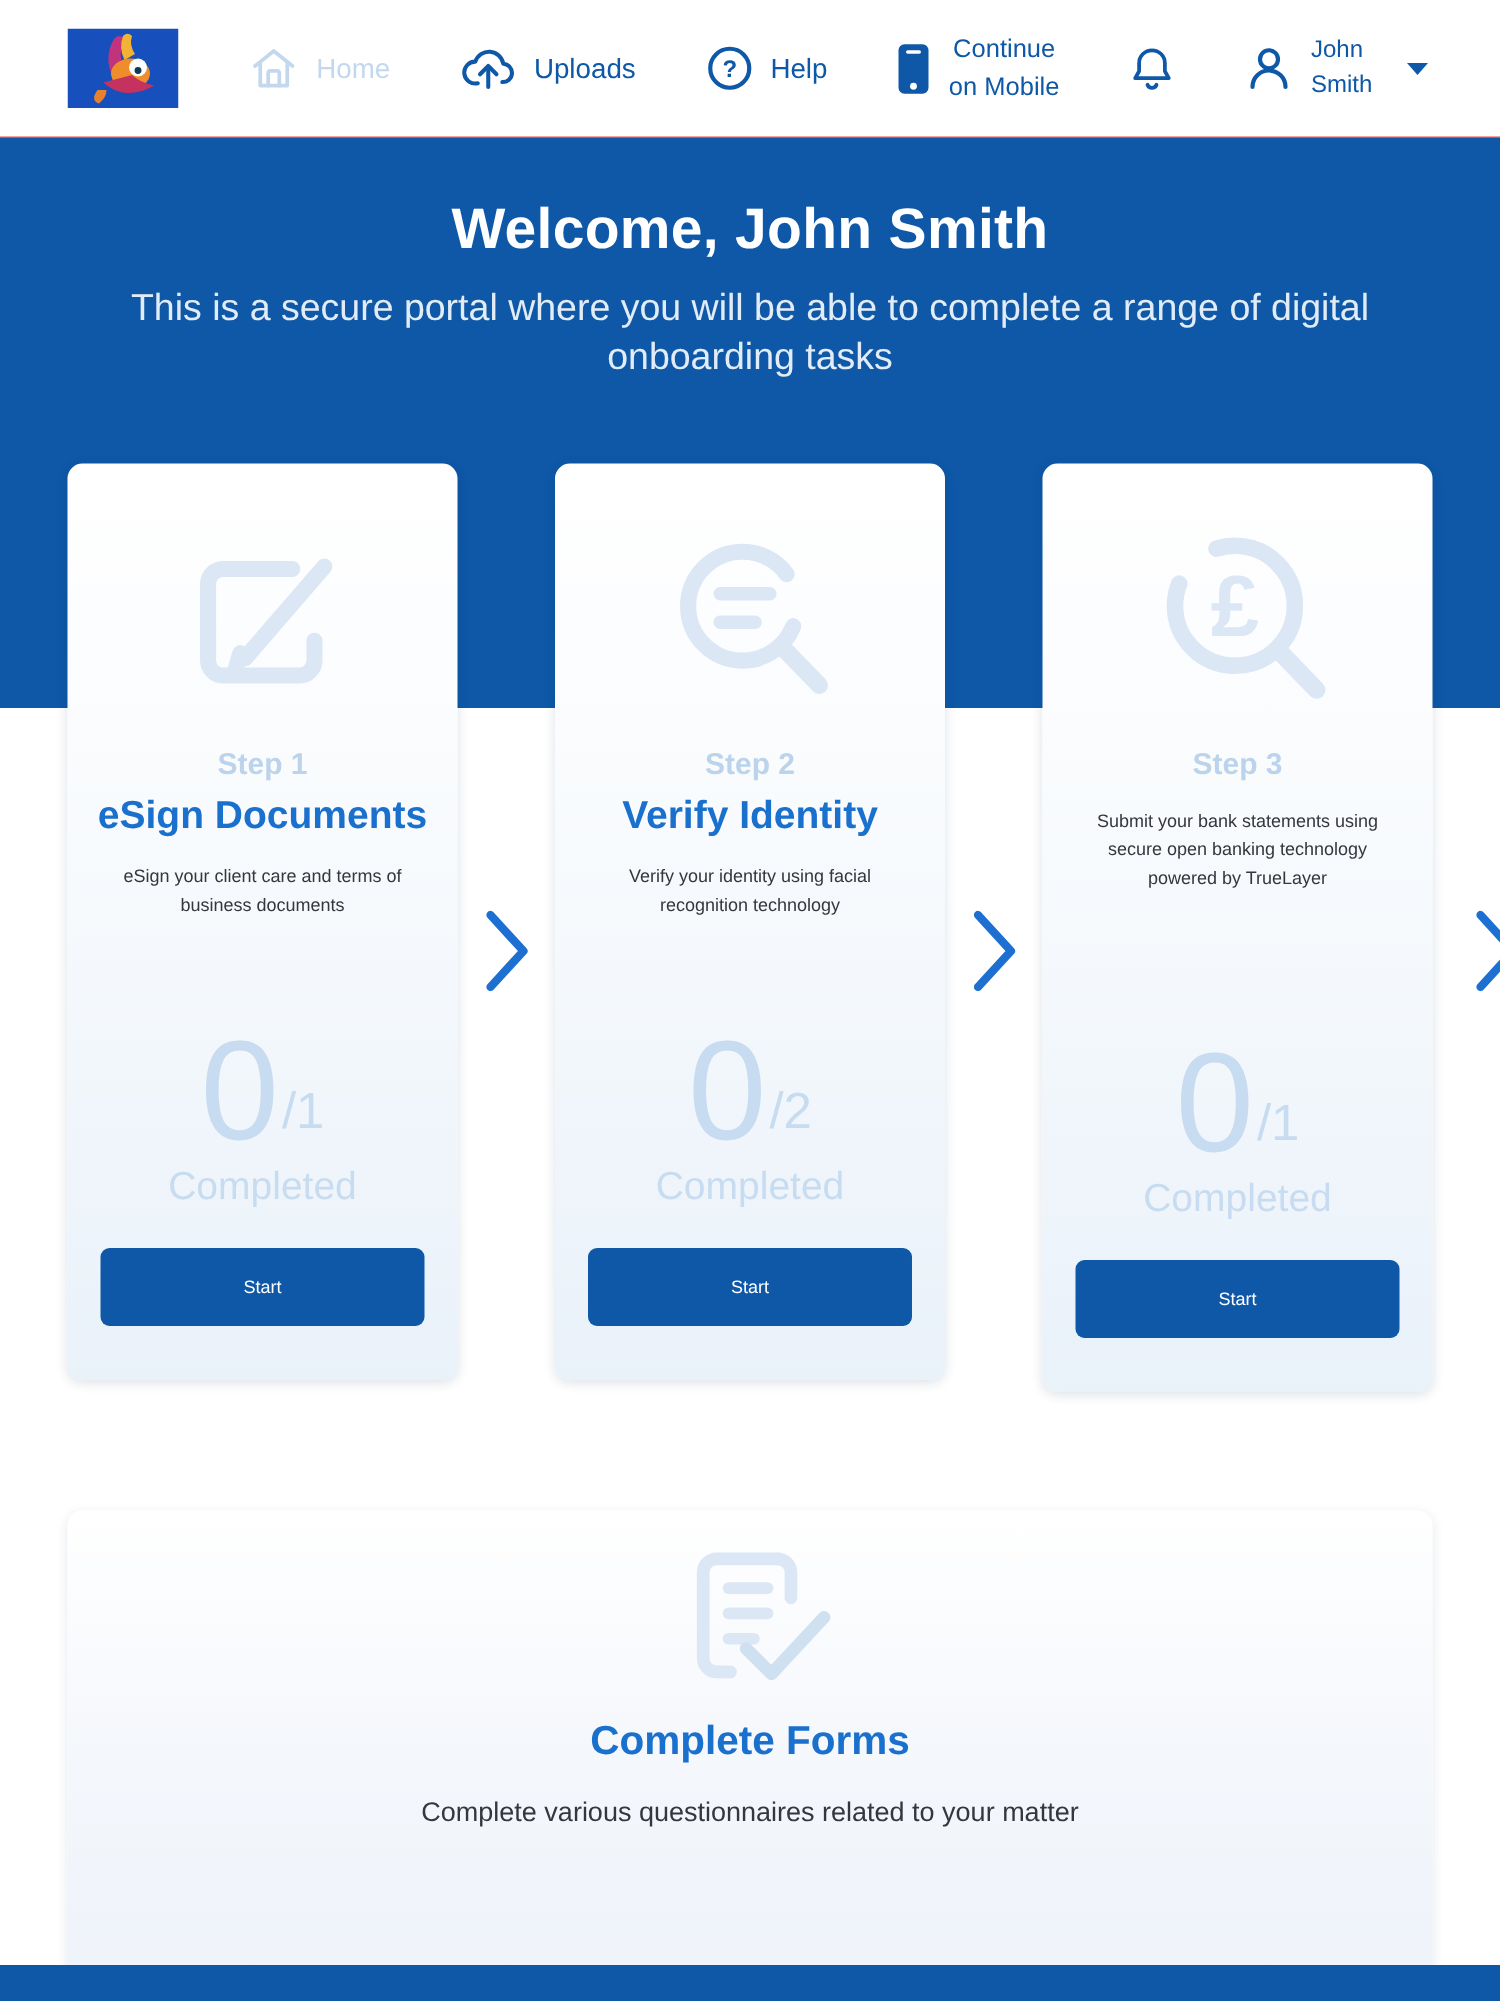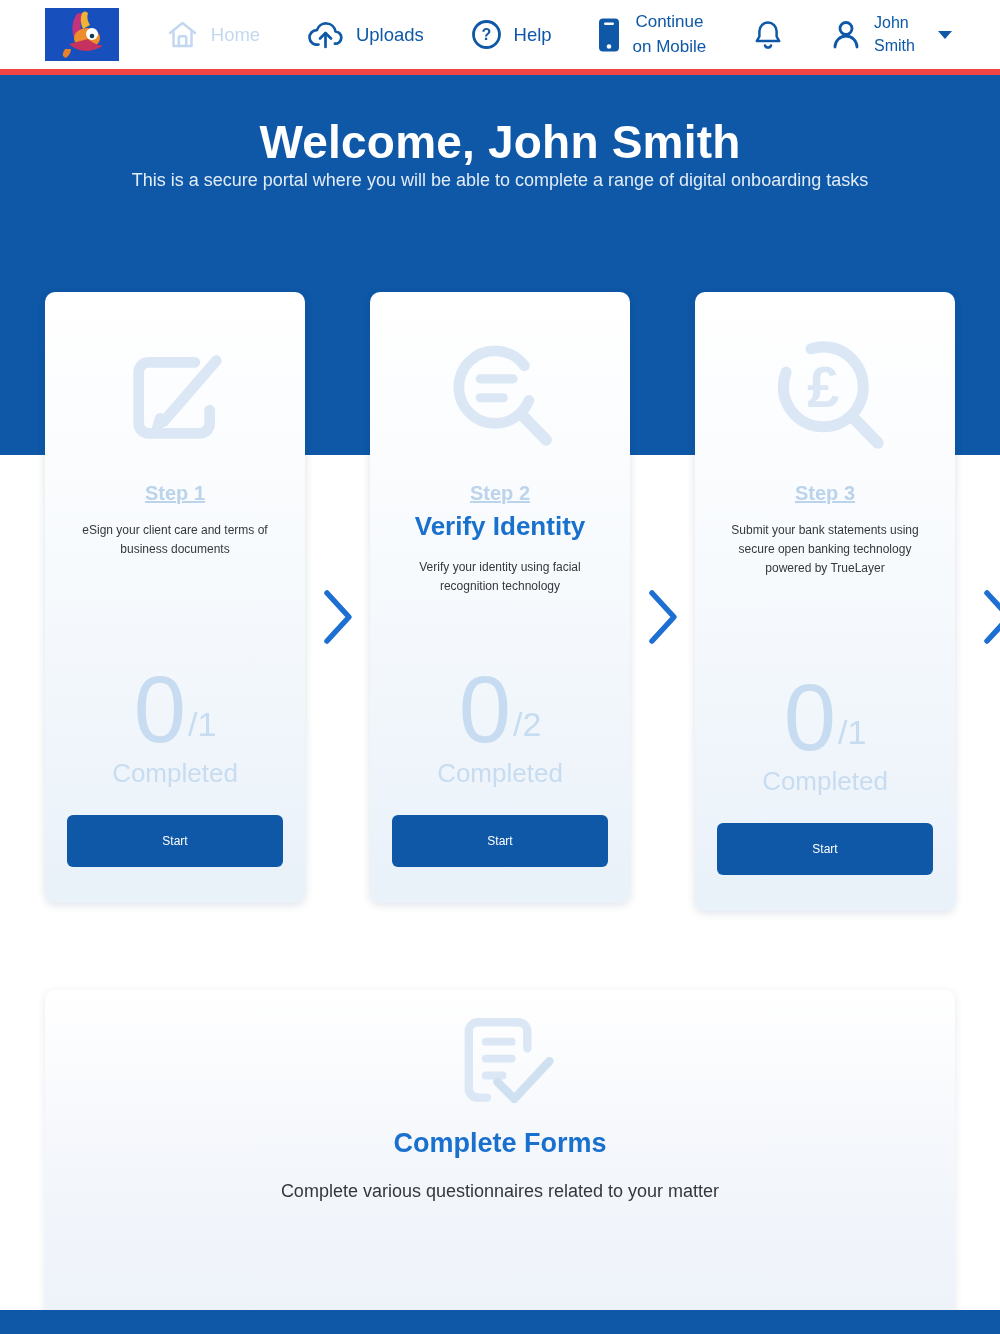--- a/index.html
+++ b/index.html
@@ -3,50 +3,50 @@
 <meta charset="utf-8">
 <style>
   * { margin:0; padding:0; box-sizing:border-box; }
   html,body { width:1000px; }
   body {
     height:1334px; position:relative; overflow:hidden; background:#ffffff;
     font-family:"Liberation Sans", sans-serif;
   }
   
   .header {
-    height:75px; display:flex; align-items:center;
+    height:92px; display:flex; align-items:center;
     padding:0 48px 0 45px; background:#ffffff;
-    border-bottom:6px solid #ef4444;
+    border-bottom:1px solid #ef4444;
     justify-content:space-between;
   }
   .logo { width:74px; height:53px; display:block; flex:0 0 auto; }
   .nav-item {
     display:flex; align-items:center; gap:12px; background:none; border:none;
     color:#0e58a7; font-size:18.5px; font-family:inherit; cursor:pointer;
   }
   .nav-item.disabled { color:#c3d8ef; cursor:default; }
   .nav-item .lbl { white-space:nowrap; }
   .nav-item .lbl.wrap3 { white-space:normal; width:74px; text-align:center; font-size:17px; line-height:1.45; }
   .nav-item .lbl.wrap2 { white-space:normal; width:50px; text-align:left; font-size:16px; line-height:1.4; }
   .caret { width:0; height:0; border-left:7px solid transparent; border-right:7px solid transparent; border-top:8px solid #0e58a7; margin-left:2px; }
   
   .hero { height:380px; background:#0e58a7; text-align:center; color:#fff; }
-  .hero-title { font-size:46px; font-weight:bold; padding-top:40px; letter-spacing:.2px; }
-  .hero-sub { font-size:18px; font-weight:normal; color:#e2ecf7; max-width:830px; margin:0 auto 0; line-height:1.3; }
+  .hero-title { font-size:38px; font-weight:bold; padding-top:40px; letter-spacing:.2px; }
+  .hero-sub { font-size:25px; font-weight:normal; color:#e2ecf7; max-width:830px; margin:14px auto 0; line-height:1.3; }
   
   .cards-row { position:relative; margin-top:-163px; padding:0 45px; display:flex; align-items:flex-start; }
   .card {
     width:260px; height:611px; border-radius:10px; overflow:hidden;
     background:linear-gradient(180deg,#ffffff 0%, #f7fafd 45%, #e9f1f9 100%);
     box-shadow:0 2px 8px rgba(12,44,88,.14);
     display:flex; flex-direction:column; text-align:center;
   }
   .card.tall { height:619px; }
   .card-icon { height:142px; margin-top:34px; display:flex; align-items:center; justify-content:center; color:#dbe7f4; }
-  .step-label { margin-top:14px; font-size:20px; font-weight:bold; color:#bcd3ec;text-decoration:underline; }
+  .step-label { margin-top:14px; font-size:20px; font-weight:bold; color:#bcd3ec; }
   .card-title { margin-top:6px; font-size:26px; font-weight:bold; color:#1a70cd; }
   .card-desc { margin-top:16px; padding:0 20px; font-size:12px; line-height:1.6; color:#34383c; }
   .card-bottom { margin-top:auto; padding-bottom:36px; }
   .count-row { display:flex; justify-content:center; align-items:flex-end; color:#c7dcf1; }
   .count-zero { font-size:94px; line-height:.82; font-weight:normal; }
   .count-frac { font-size:34px; margin:0 0 4px 2px; }
   .completed { margin-top:10px; font-size:26px; color:#c7dcf1; }
   .start-btn {
     display:block; margin:26px auto 0; width:216px; height:52px;
     background:#0e58a7; color:#ffffff; font-size:12px; font-family:inherit;
@@ -145,20 +145,21 @@
 
   <div class="card">
     <div class="card-icon">
       <svg width="132" height="132" viewBox="0 0 160 160" fill="none" stroke="currentColor" stroke-width="13" stroke-linecap="round" stroke-linejoin="round">
         <path d="M104 38 H48 a12 12 0 0 0 -12 12 v62 a12 12 0 0 0 12 12 h62 a12 12 0 0 0 12 -12 V96"></path>
         <path d="M66 110 L130 36"></path>
         <path d="M58 120 l4 -14"></path>
       </svg>
     </div>
     <div class="step-label">Step 1</div>
+    <div class="card-title">eSign Documents</div>
     <div class="card-desc">eSign your client care and terms of business documents</div>
     <div class="card-bottom">
       <div class="count-row">
         <span class="count-zero">0</span>
         <span class="count-frac">/1</span>
       </div>
       <div class="completed">Completed</div>
       <button class="start-btn">Start</button>
     </div>
   </div>

